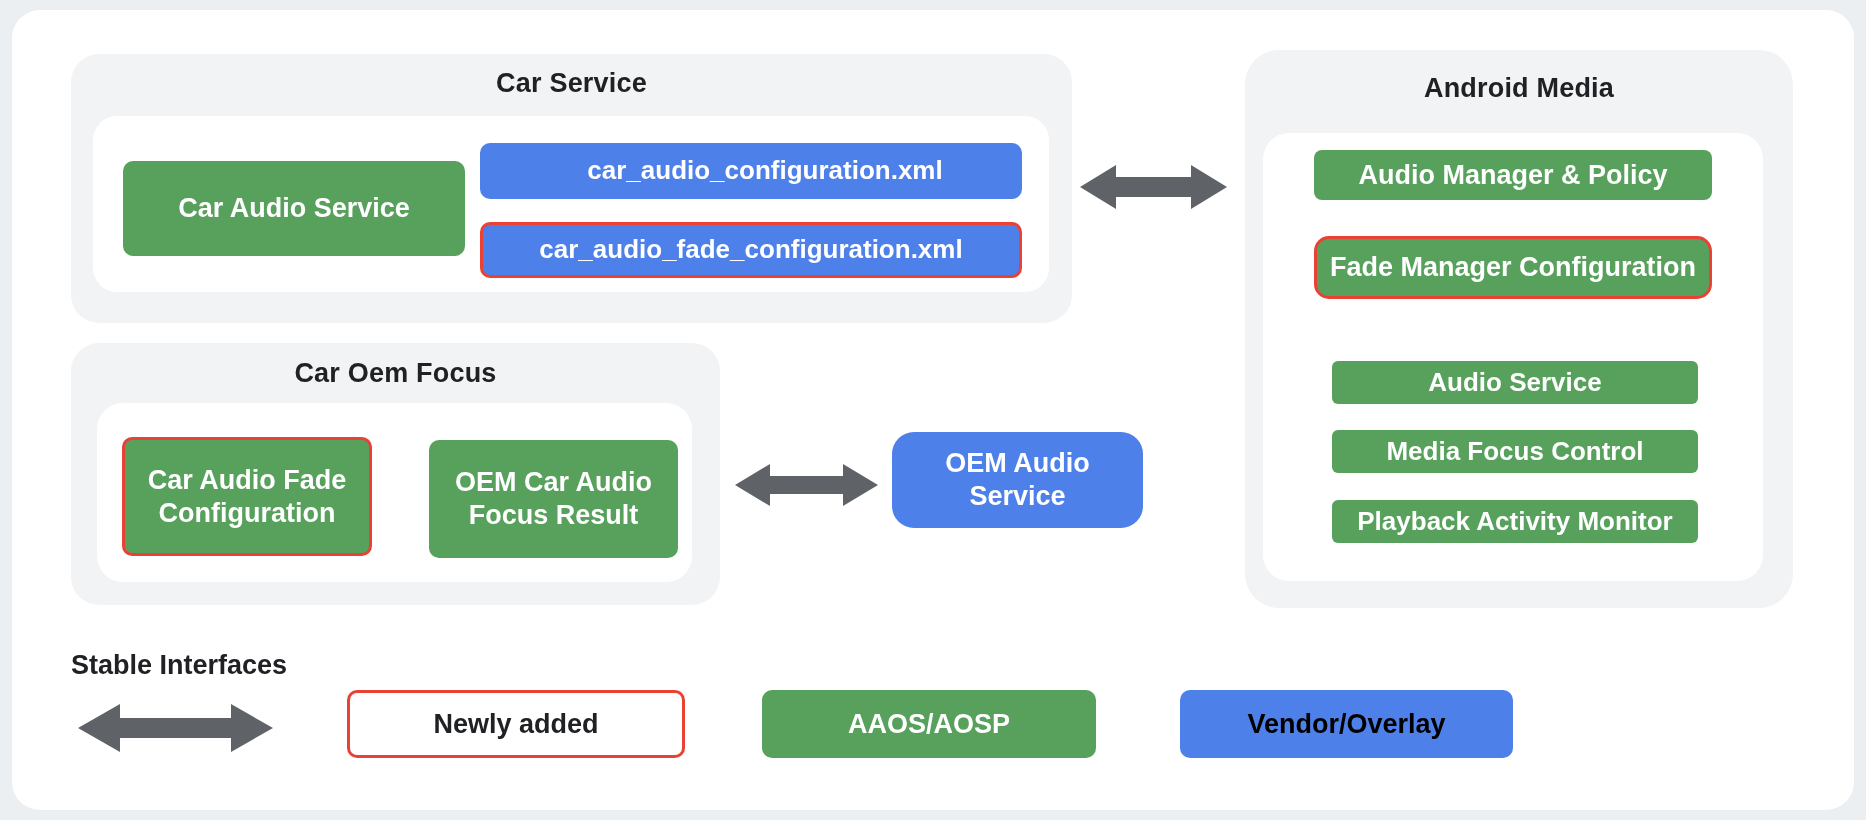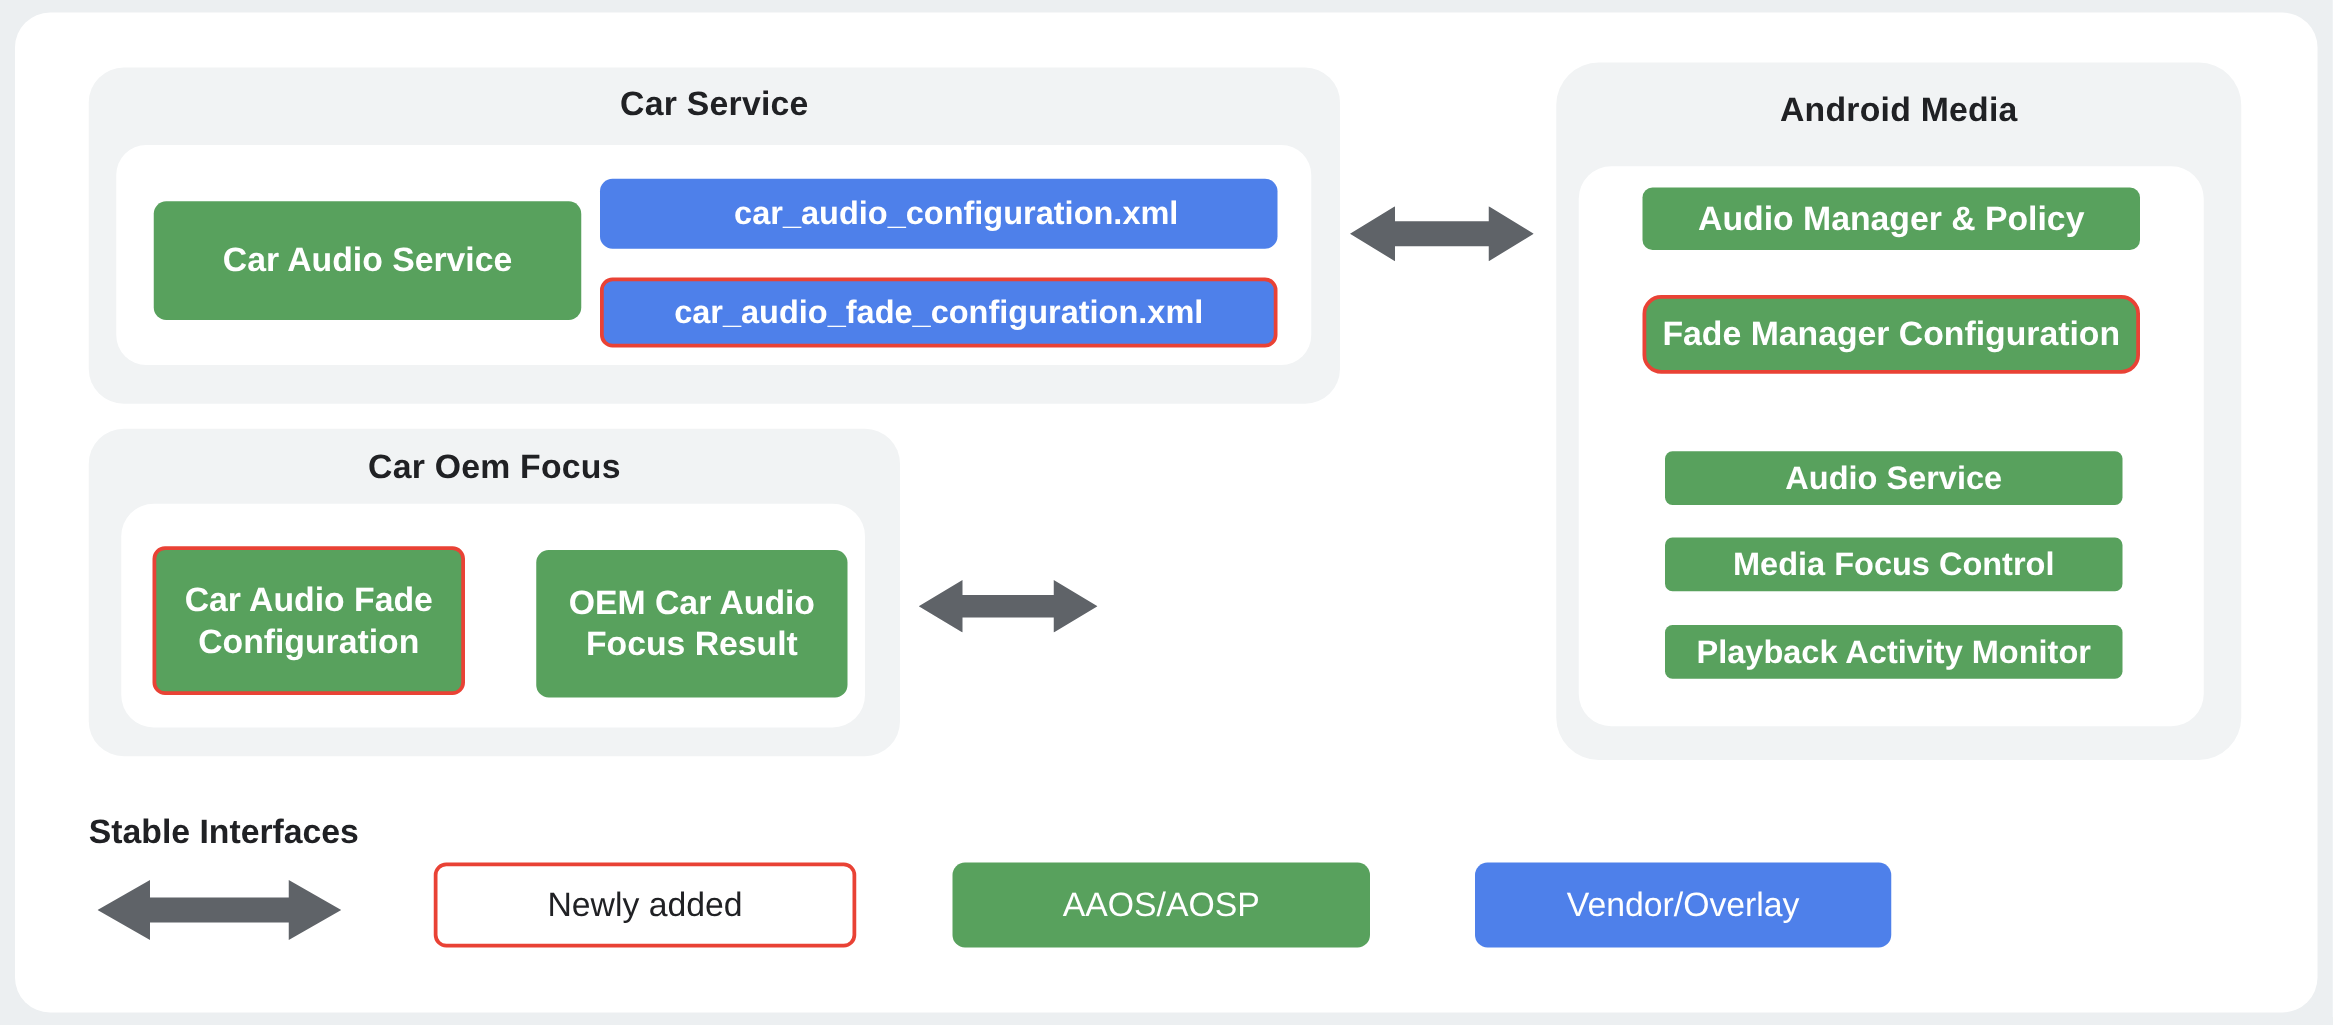--- a/index.html
+++ b/index.html
@@ -18,24 +18,24 @@
     font-size:27px;font-weight:700;color:var(--title-text);letter-spacing:.2px;}
   .node{display:flex;align-items:center;justify-content:center;text-align:center;
     font-weight:700;color:#ffffff;line-height:1.22;}
   .node.green{background:var(--green);border-radius:10px;}
   .node.blue{background:var(--blue);border-radius:10px;}
   .red-border{border:3.5px solid var(--red);}
   .fs27{font-size:27px;} .fs26{font-size:26px;}
   .arrow{color:var(--arrow-gray);display:block;}
   .legend-label{font-size:27px;font-weight:700;color:var(--title-text);}
   .legend-box{display:flex;align-items:center;justify-content:center;text-align:center;
-    font-size:27px;font-weight:400;border-radius:10px;}
+    font-size:27px;font-weight:700;border-radius:10px;}
   .legend-box.outline{background:var(--card-bg);border:3px solid var(--red);color:var(--title-text);}
   .legend-box.green{background:var(--green);color:#fff;}
-  .legend-box.blue{background:var(--blue);color:#ffffff;}
+  .legend-box.blue{background:var(--blue);color:#000000;}
 </style>
 </head>
 <body>
 
 <div id="canvas">
   <div class="abs card" style="left:12px;top:10px;width:1842px;height:800px;"></div>
 
   <div class="abs group" style="left:71px;top:54px;width:1001px;height:269px;">
     <div class="group-title" style="top:14px;">Car Service</div>
     <div class="abs inner" style="left:22px;top:62px;width:956px;height:176px;border-radius:24px;">
@@ -65,20 +65,21 @@
     <div class="abs inner" style="left:26px;top:60px;width:595px;height:179px;">
       <div class="abs node green fs27 red-border" style="left:25px;top:34px;width:250px;height:119px;padding:0 14px;">Car Audio Fade Configuration</div>
       <div class="abs node green fs27" style="left:332px;top:37px;width:249px;height:118px;padding:0 18px;">OEM Car Audio Focus Result</div>
     </div>
   </div>
 
   <svg class="abs arrow" style="left:735px;top:464px;" width="143" height="42" viewBox="0 0 143 42">
     <polygon fill="currentColor" points="0,21 35,0 35,12 108,12 108,0 143,21 108,42 108,30 35,30 35,42"></polygon>
   </svg>
 
+  <div class="abs node blue fs27" style="left:892px;top:432px;width:251px;height:96px;border-radius:22px;padding:0 30px;">OEM Audio Service</div>
 
   <div class="abs legend-label" style="left:71px;top:650px;">Stable Interfaces</div>
 
   <svg class="abs arrow" style="left:78px;top:704px;" width="195" height="48" viewBox="0 0 195 48">
     <polygon fill="currentColor" points="0,24 42,0 42,14 153,14 153,0 195,24 153,48 153,34 42,34 42,48"></polygon>
   </svg>
 
   <div class="abs legend-box outline" style="left:347px;top:690px;width:338px;height:68px;">Newly added</div>
 
   <div class="abs legend-box green" style="left:762px;top:690px;width:334px;height:68px;">AAOS/AOSP</div>

